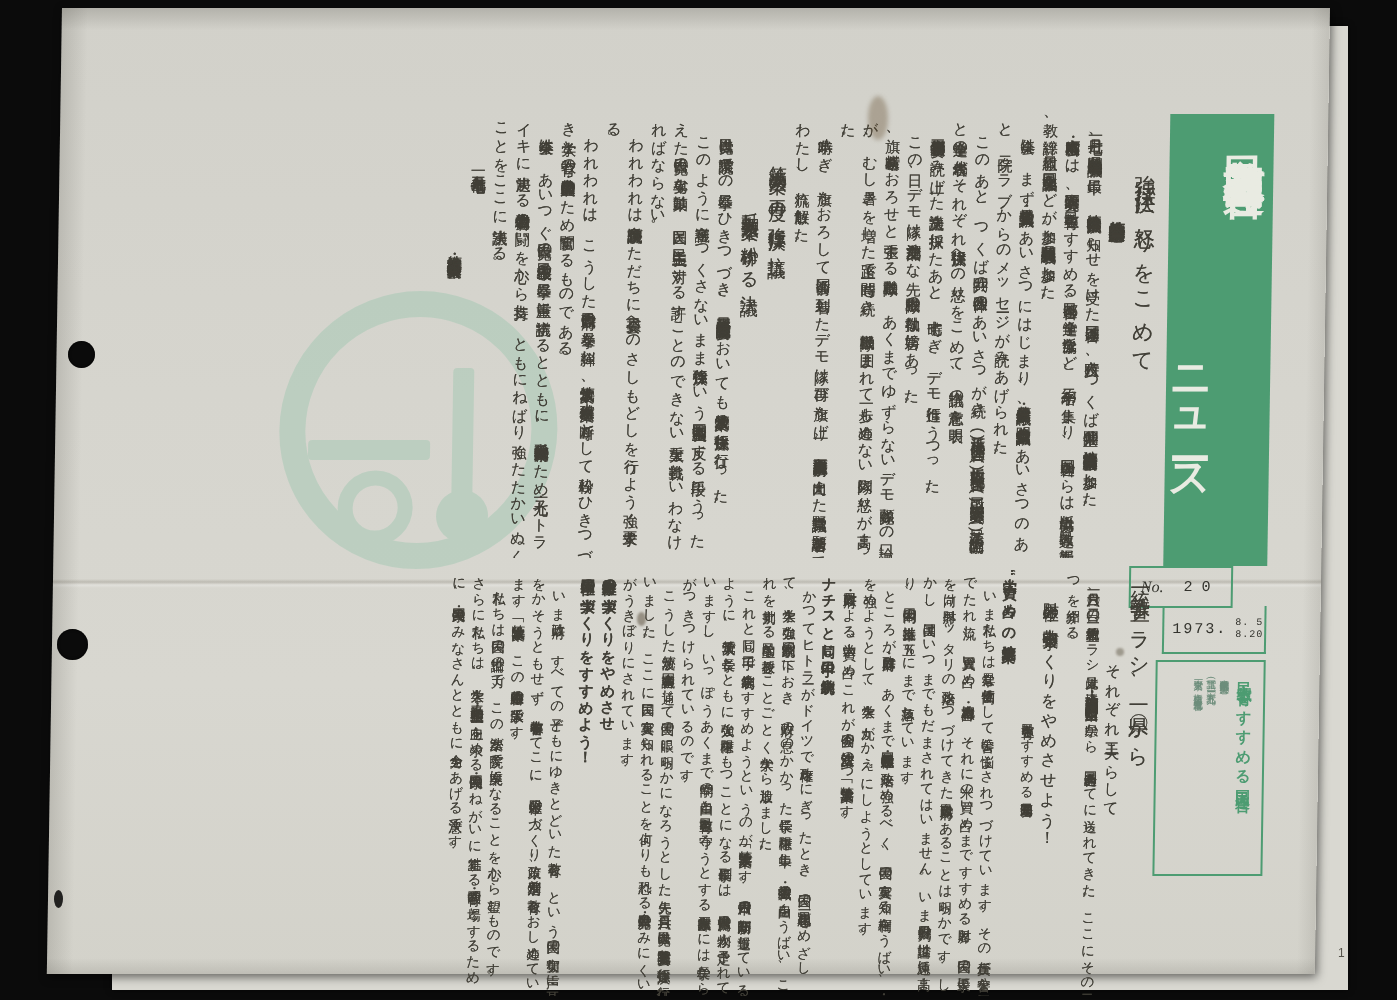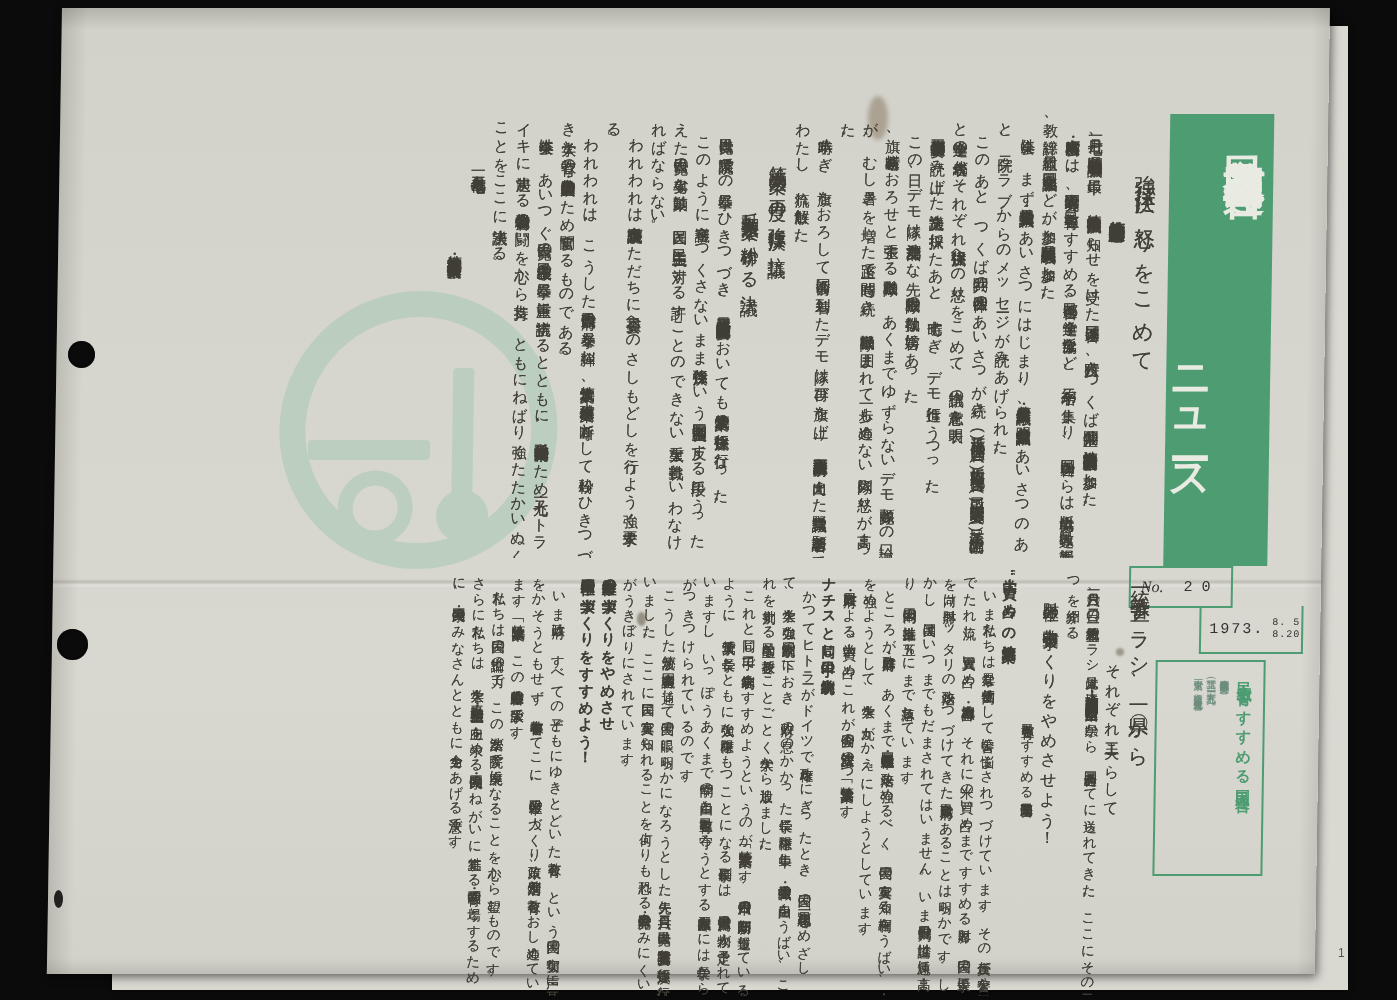--- a/index.html
+++ b/index.html
@@ -41,21 +41,21 @@
   .issue-box{
     position:absolute;left:1076px;top:558px;width:104px;height:42px;box-sizing:border-box;
     border:2px solid #4d9c72;display:flex;align-items:center;gap:20px;padding:0 10px;
     color:#33332d;
   }
   .issue-label{font-family:"Liberation Serif","DejaVu Serif",serif;font-style:italic;font-size:16px;}
   .issue-number{font-family:"Liberation Mono","DejaVu Sans Mono",monospace;font-size:15px;letter-spacing:9px;}
   .date-box{
     position:absolute;left:1110px;top:598px;width:104px;height:48px;box-sizing:border-box;
     border:2px solid #4d9c72;border-top:none;display:flex;align-items:center;gap:8px;padding:0 8px;
-    color:#33332d;font-family:"Liberation Mono","DejaVu Sans Mono",monospace;margin-left:37px;
+    color:#33332d;font-family:"Liberation Mono","DejaVu Sans Mono",monospace;
   }
   .date-year{font-size:15px;letter-spacing:2px;}
   .date-stack{display:flex;flex-direction:column;font-size:10px;line-height:1.25;letter-spacing:1px;}
   .org-box{
     position:absolute;left:1104px;top:652px;width:110px;height:216px;box-sizing:border-box;
     border:2px solid #4d9c72;padding:8px 6px;
   }
   .org-name{display:block;color:#4d9c72;font-size:15px;letter-spacing:2.5px;font-weight:bold;line-height:26px;}
   .org-addr{display:block;color:#6d8d7b;font-size:9.5px;line-height:13px;letter-spacing:.5px;padding-top:2px;}
 

